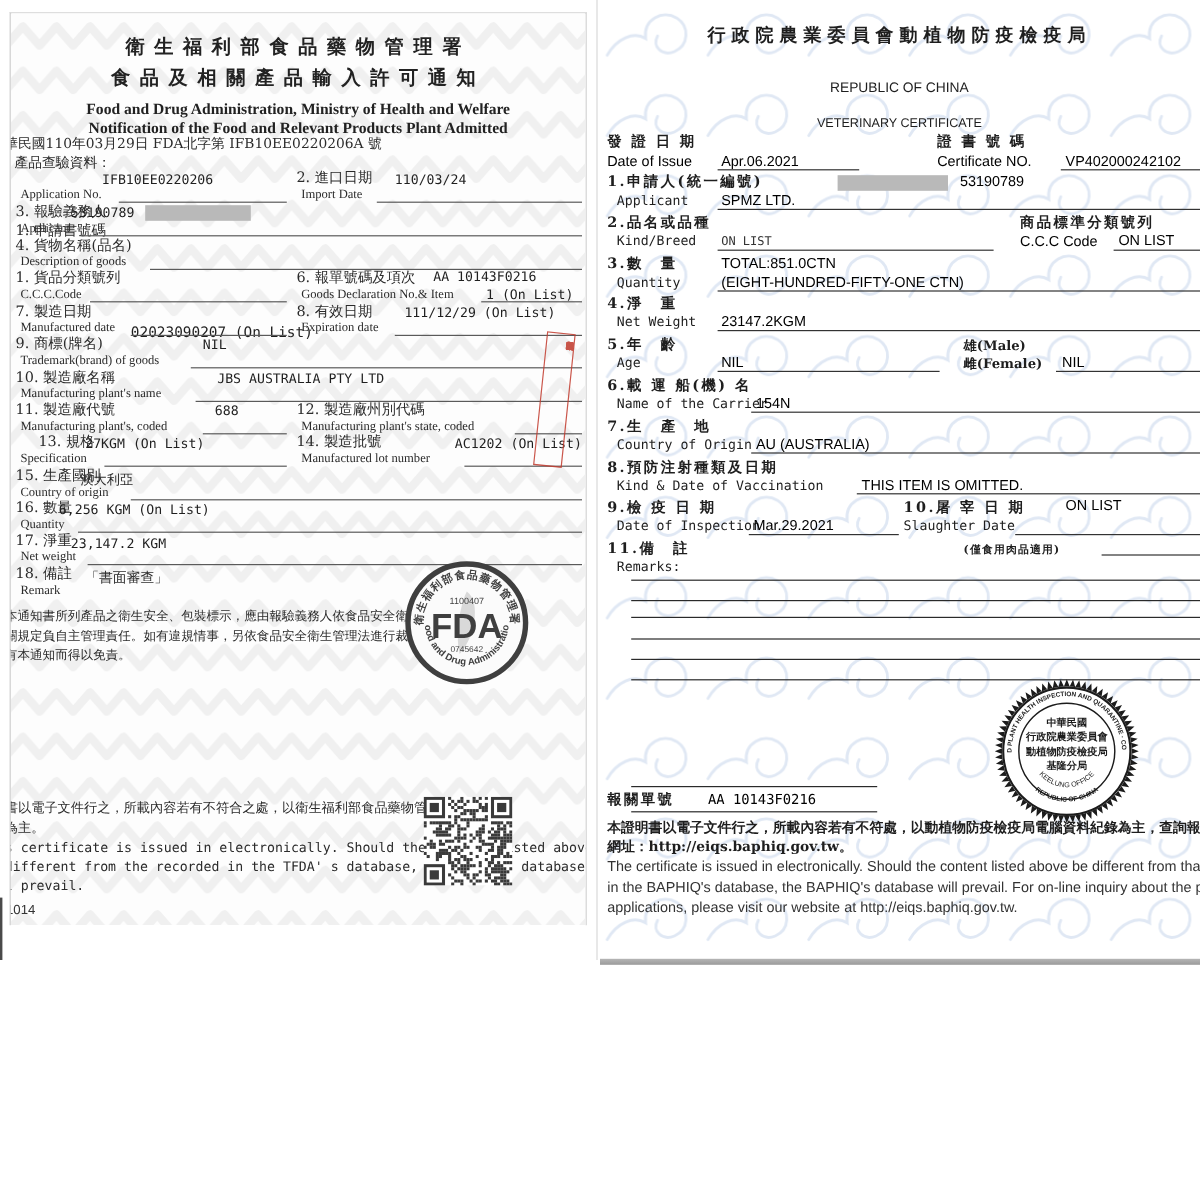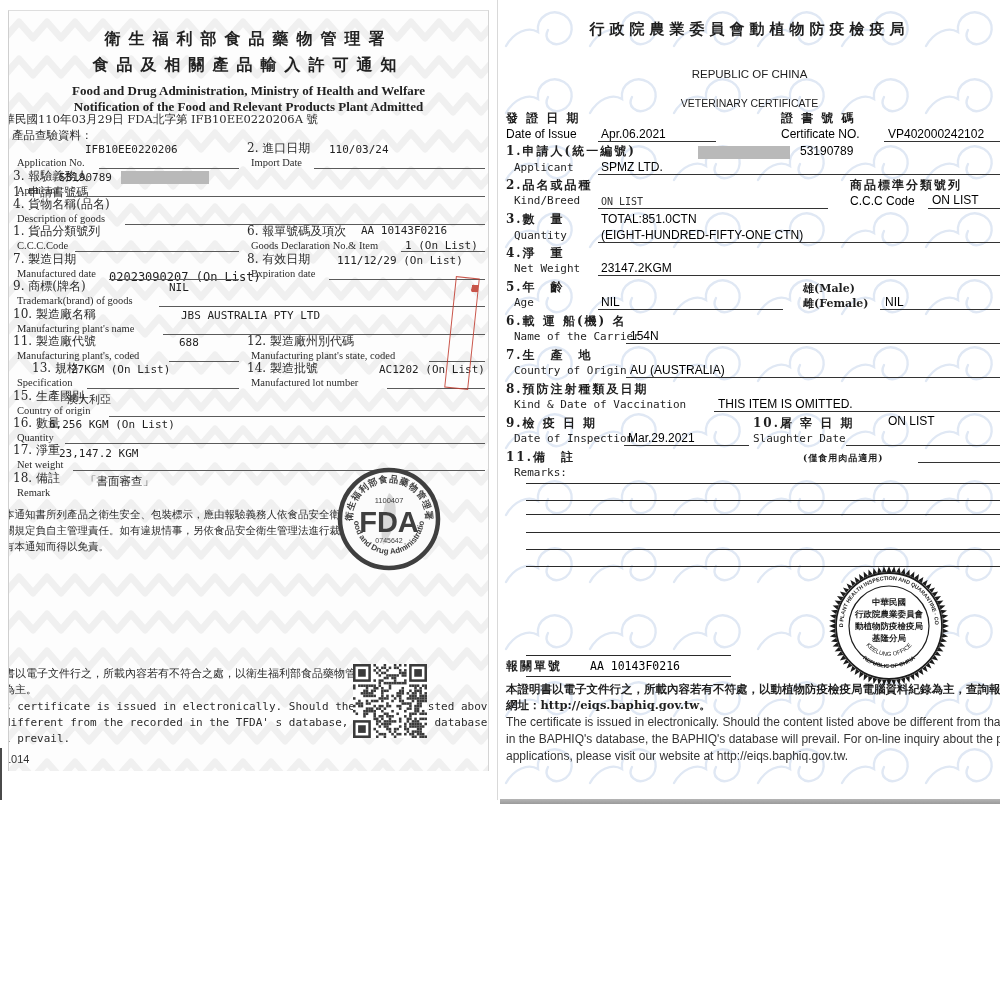--- a/index.html
+++ b/index.html
@@ -140,21 +140,21 @@
     <span class="abs lp-val" style="left:40px;top:407px;">6,256 KGM (On List)</span>
     <div class="ul" style="left:56px;top:432px;width:420px;"></div>
 
     <span class="abs lp-zh" style="left:4px;top:431px;">17. 淨重</span>
     <span class="abs lp-en" style="left:8px;top:448px;">Net weight</span>
     <span class="abs lp-val" style="left:50px;top:436px;">23,147.2 KGM</span>
     <div class="ul" style="left:64px;top:459px;width:412px;"></div>
 
     <span class="abs lp-zh" style="left:4px;top:459px;">18. 備註</span>
     <span class="abs lp-en" style="left:8px;top:476px;">Remark</span>
-    <span class="abs lp-zh" style="left:76px;top:463px;font-size:11.5px;">「書面審查」</span>
+    <span class="abs lp-zh" style="left:62px;top:463px;font-size:11.5px;">「書面審查」</span>
 
     <div class="abs lp-par" style="left:-5px;top:495px;">本通知書所列產品之衛生安全、包裝標示，應由報驗義務人依食品安全衛生管理</div>
     <div class="abs lp-par" style="left:-5px;top:511px;">關規定負自主管理責任。如有違規情事，另依食品安全衛生管理法進行裁罰，不</div>
     <div class="abs lp-par" style="left:-5px;top:527px;">有本通知而得以免責。</div>
 
     <svg class="abs" style="left:328px;top:456px;" width="104" height="104" viewBox="0 0 104 104">
       <defs>
         <path id="fdaArcT" d="M 15,52 A 37,37 0 0 1 89,52"></path>
         <path id="fdaArcB" d="M 17,52 A 35,35 0 0 0 87,52"></path>
       </defs>

